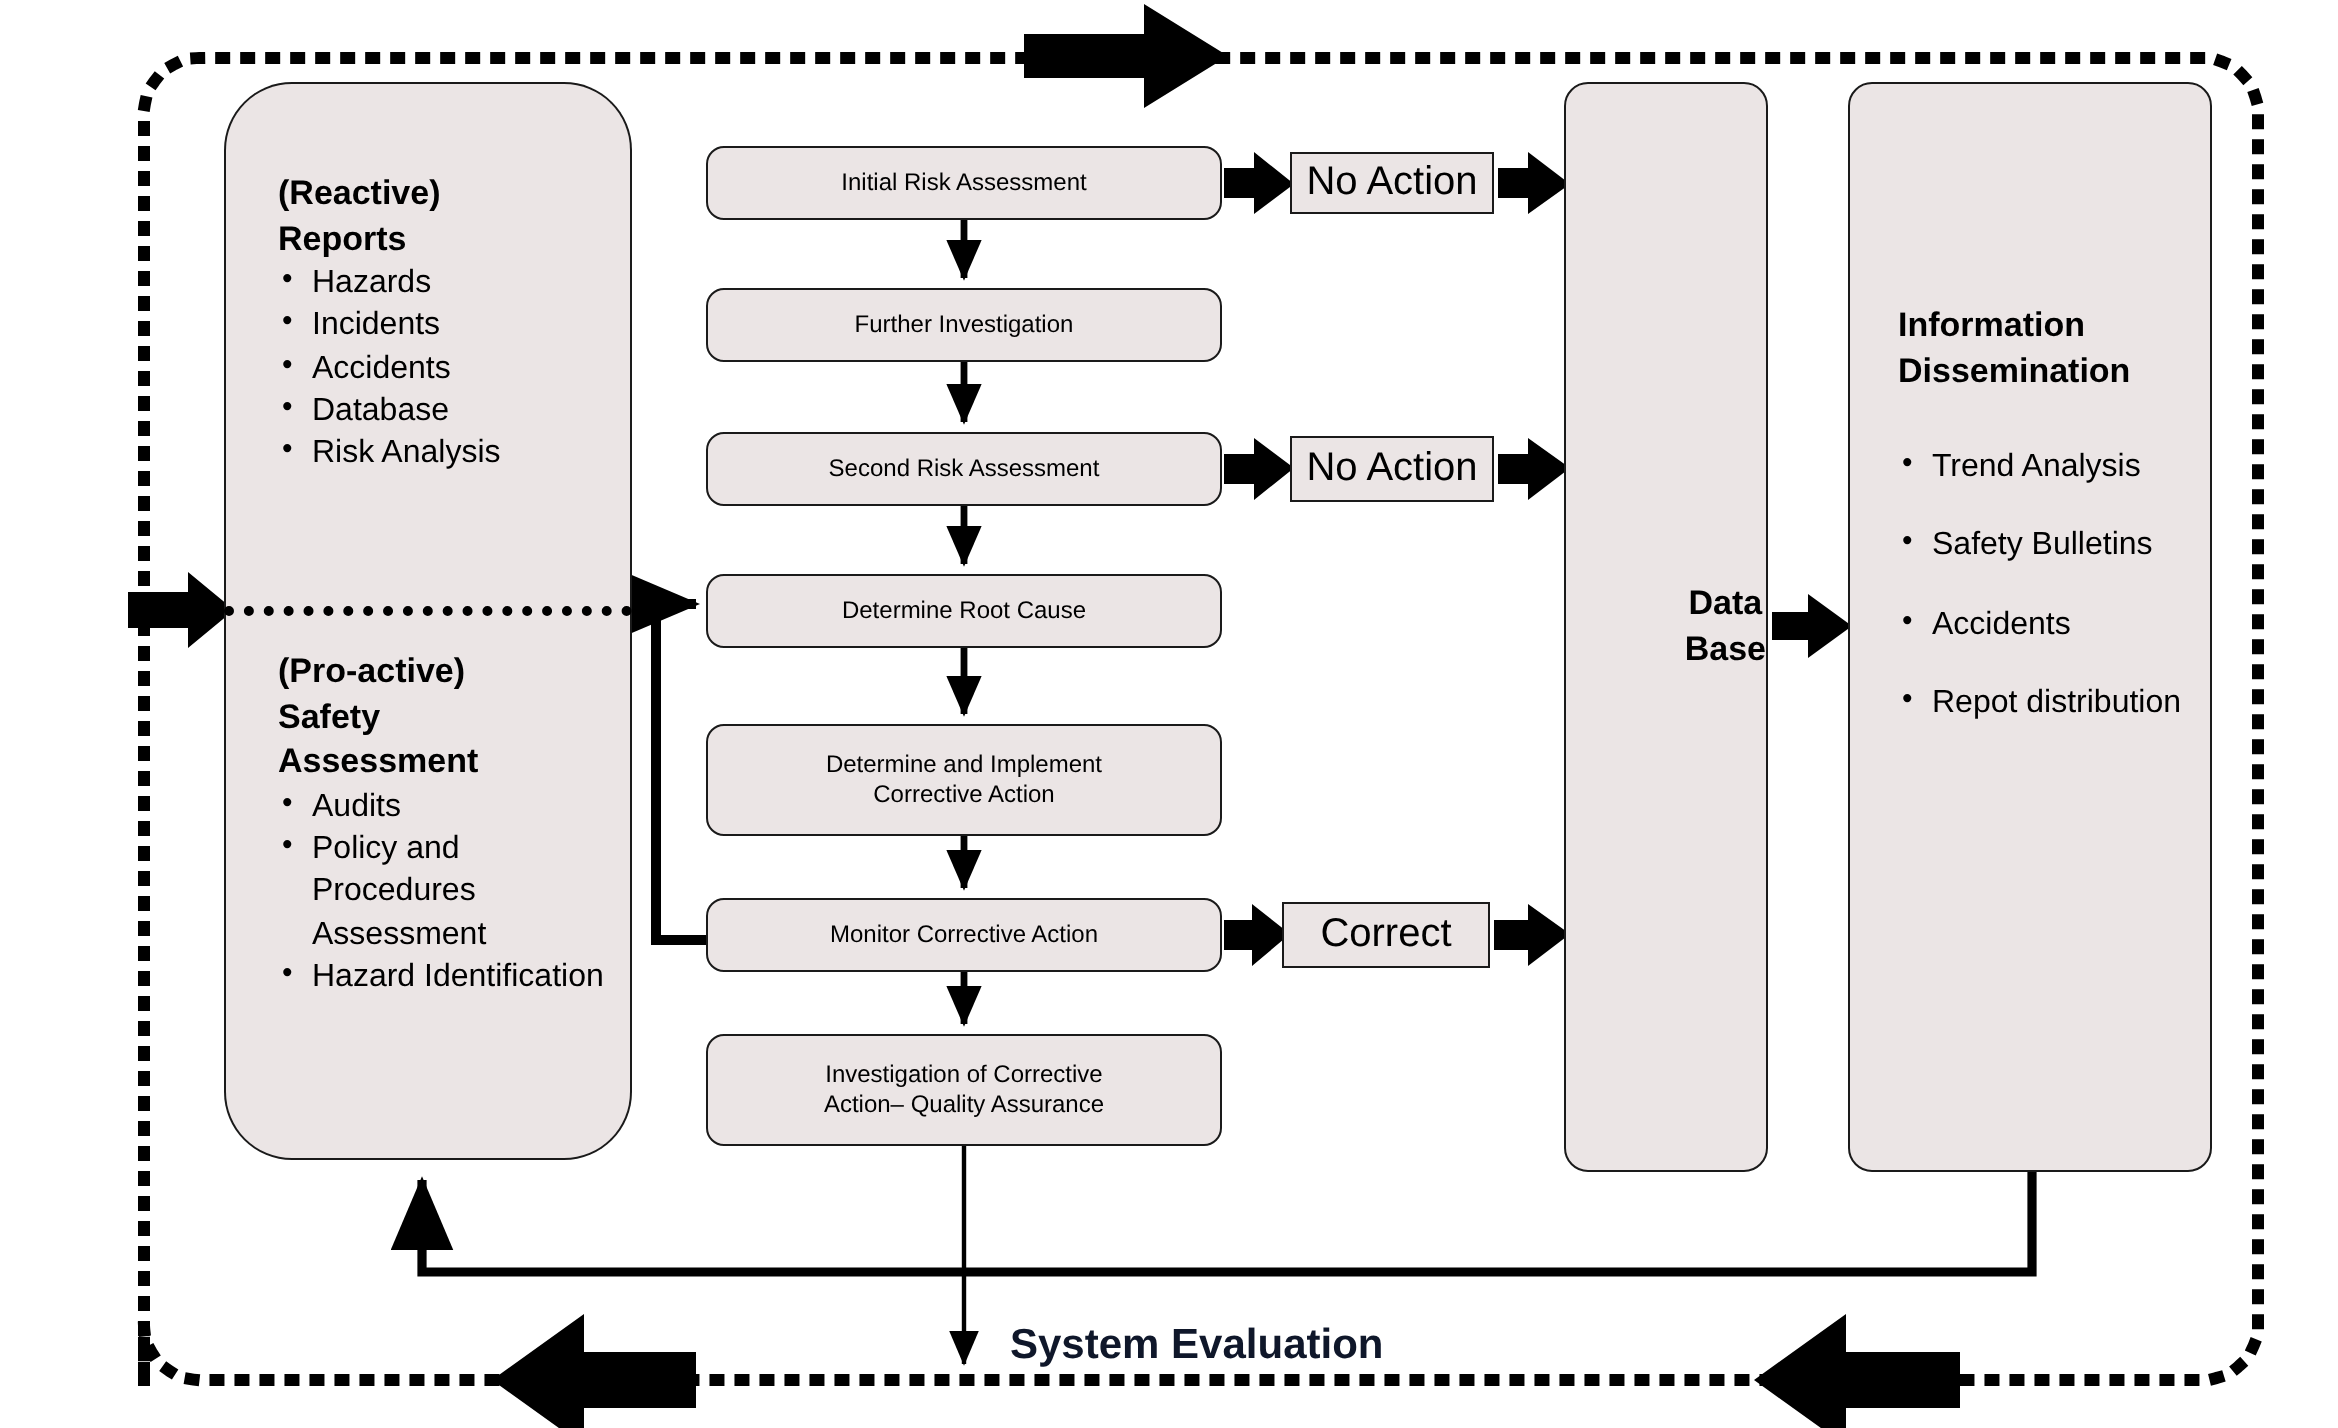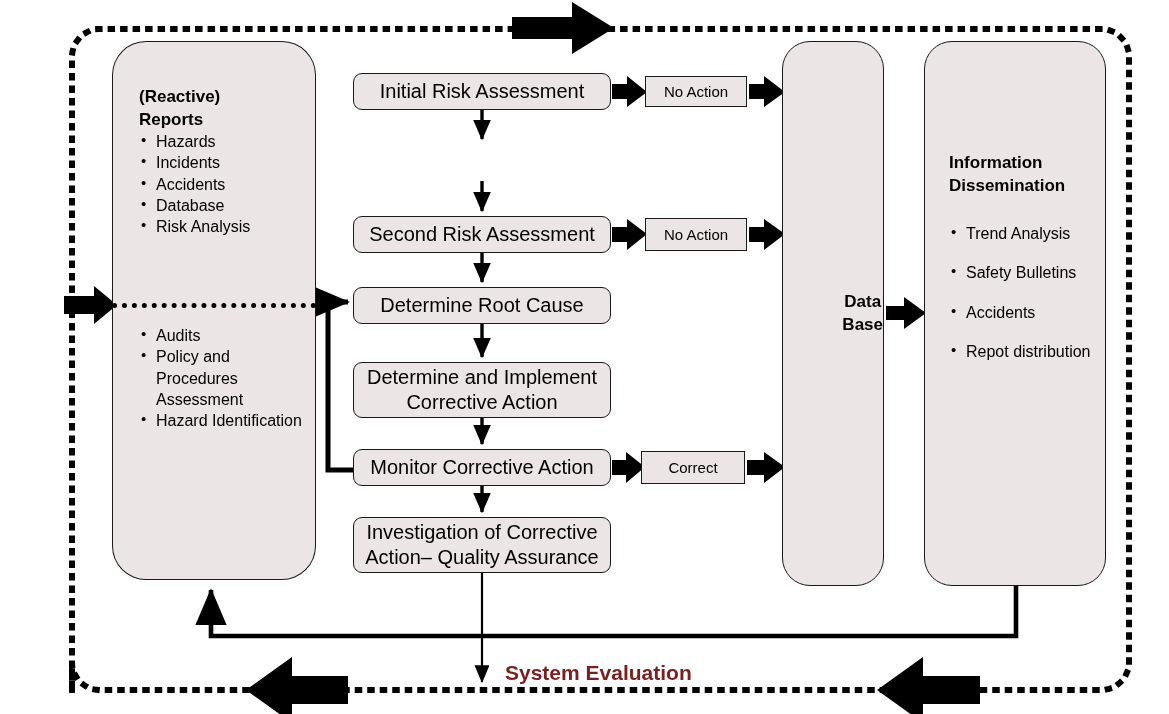--- a/index.html
+++ b/index.html
@@ -33,32 +33,32 @@
     box-sizing: border-box;
     display: flex;
     flex-direction: column;
     justify-content: center;
     color: #000000;
   }
   .proc {
     border-radius: 9px;
     align-items: center;
     text-align: left;
-    font-size: 20px;
+    font-size: 12px;
     line-height: 1.25;
     padding: 2px 6px;
   }
   .plain-rect {
     border-radius: 0;
     align-items: center;
     text-align: center;
-    font-size: 15px;
+    font-size: 20px;
   }
   .pillar {
-    border-radius: 28px;
+    border-radius: 12px;
   }
   .panel-head {
     font-weight: bold;
     font-size: 17px;
     line-height: 1.33;
   }
   .bullet-list {
     list-style: none;
     margin: 0;
     padding: 0;
@@ -126,21 +126,21 @@
     padding: 110px 0 0 24px;
     align-items: flex-start;
   }
   .info-head { margin-bottom: 26px; }
   .strong-inline { font-weight: normal; }
   #sys-eval-label {
     position: absolute;
     left: 494px; top: 673px;
     font-size: 21px;
     font-weight: bold;
-    color: #7f1d1d;
+    color: #0f172a;
     background: #ffffff;
     padding: 0 7px;
     transform: translateY(-50%);
     white-space: nowrap;
   }
 </style>
 </head>
 <body>
 
 <div id="stage">
@@ -223,33 +223,41 @@
     <ul class="bullet-list">
       <li>Hazards</li>
       <li>Incidents</li>
       <li>Accidents</li>
       <li>Database</li>
       <li>Risk Analysis</li>
     </ul>
   </div>
 
   <div class="node pillar" id="panel-proactive">
+    <div class="panel-head">
+      <div>(Pro-active)</div>
+      <div>Safety</div>
+      <div>Assessment</div>
+    </div>
     <ul class="bullet-list">
       <li>Audits</li>
       <li>Policy and Procedures Assessment</li>
       <li>Hazard Identification</li>
     </ul>
   </div>
 
   <div class="dot-sep"></div>
 
   <div class="node proc" id="box-initial">
     <div>Initial Risk Assessment</div>
   </div>
 
+  <div class="node proc" id="box-further">
+    <div>Further Investigation</div>
+  </div>
 
   <div class="node proc" id="box-second">
     <div>Second Risk Assessment</div>
   </div>
 
   <div class="node proc" id="box-root">
     <div>Determine Root Cause</div>
   </div>
 
   <div class="node proc" id="box-implement">

